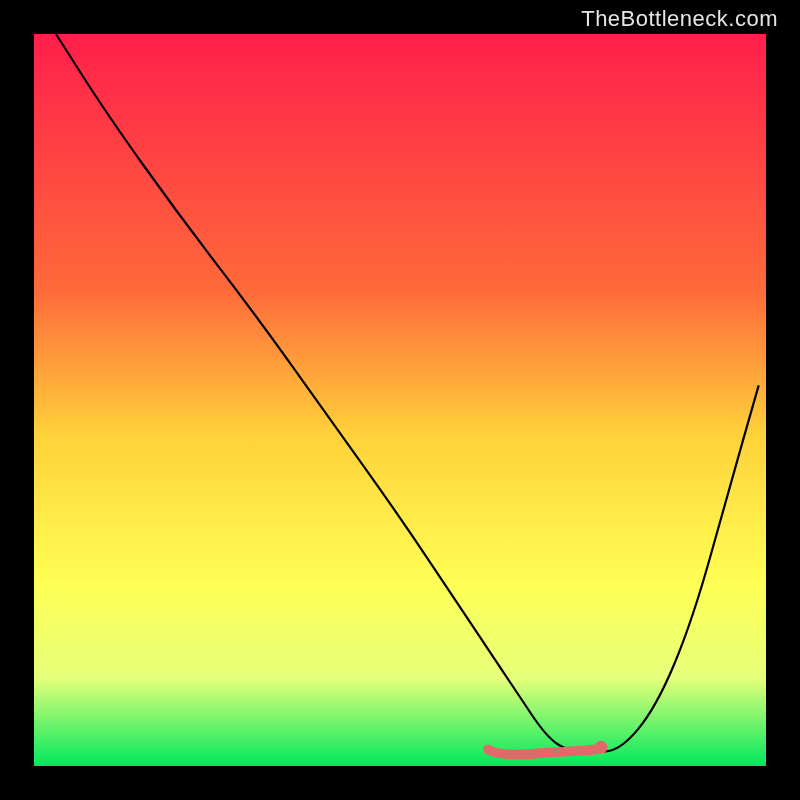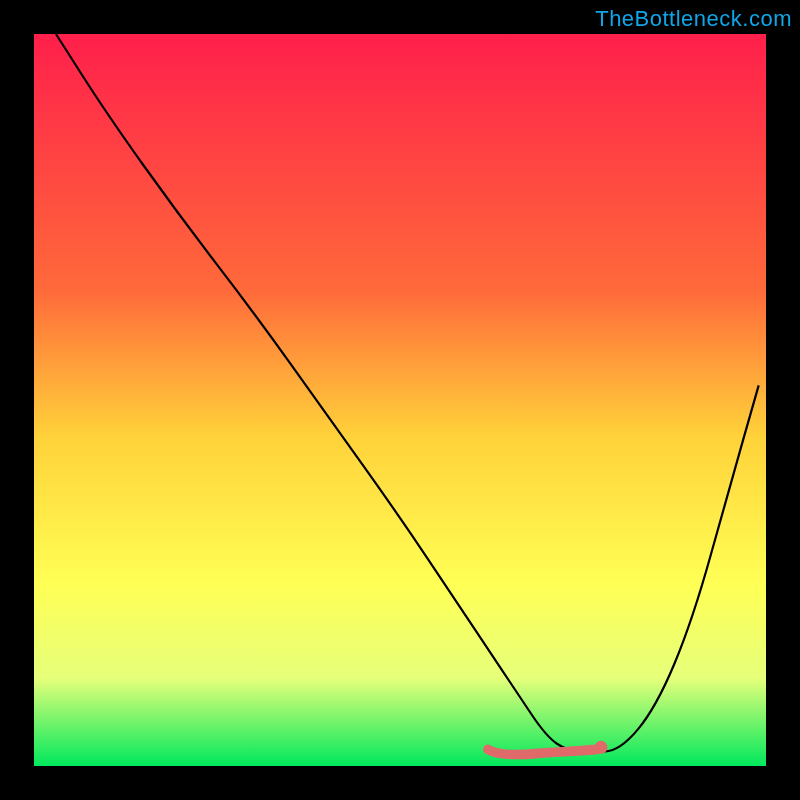--- a/index.html
+++ b/index.html
@@ -13,22 +13,22 @@
   }
   .chart-container {
     position: relative;
     width: 800px;
     height: 800px;
     background: #000;
   }
   .watermark {
     position: absolute;
     top: 6px;
-    right: 8px;
-    color: #0ea5e9;
+    right: 22px;
+    color: #e5e5e5;
     font-size: 22px;
     font-weight: 500;
     letter-spacing: 0.5px;
     z-index: 50;
   }
   .plot {
     display: block;
   }
 </style>
 </head>

